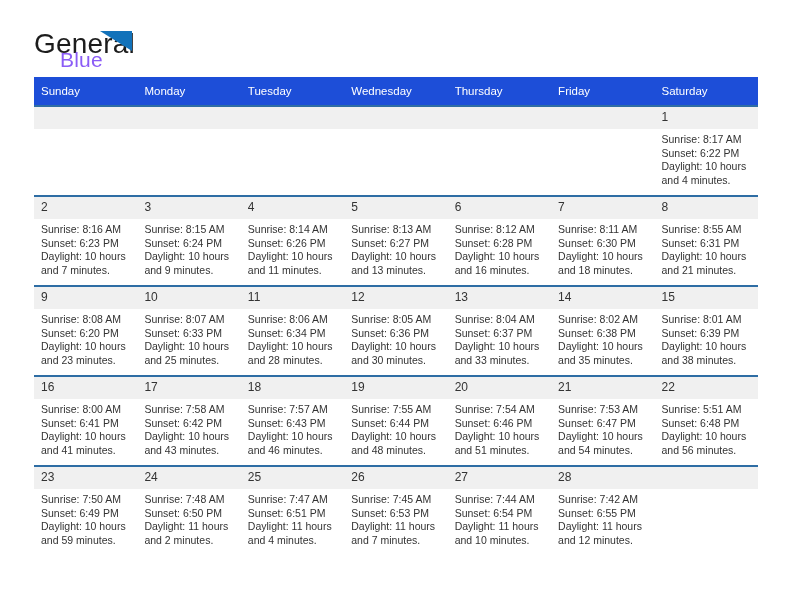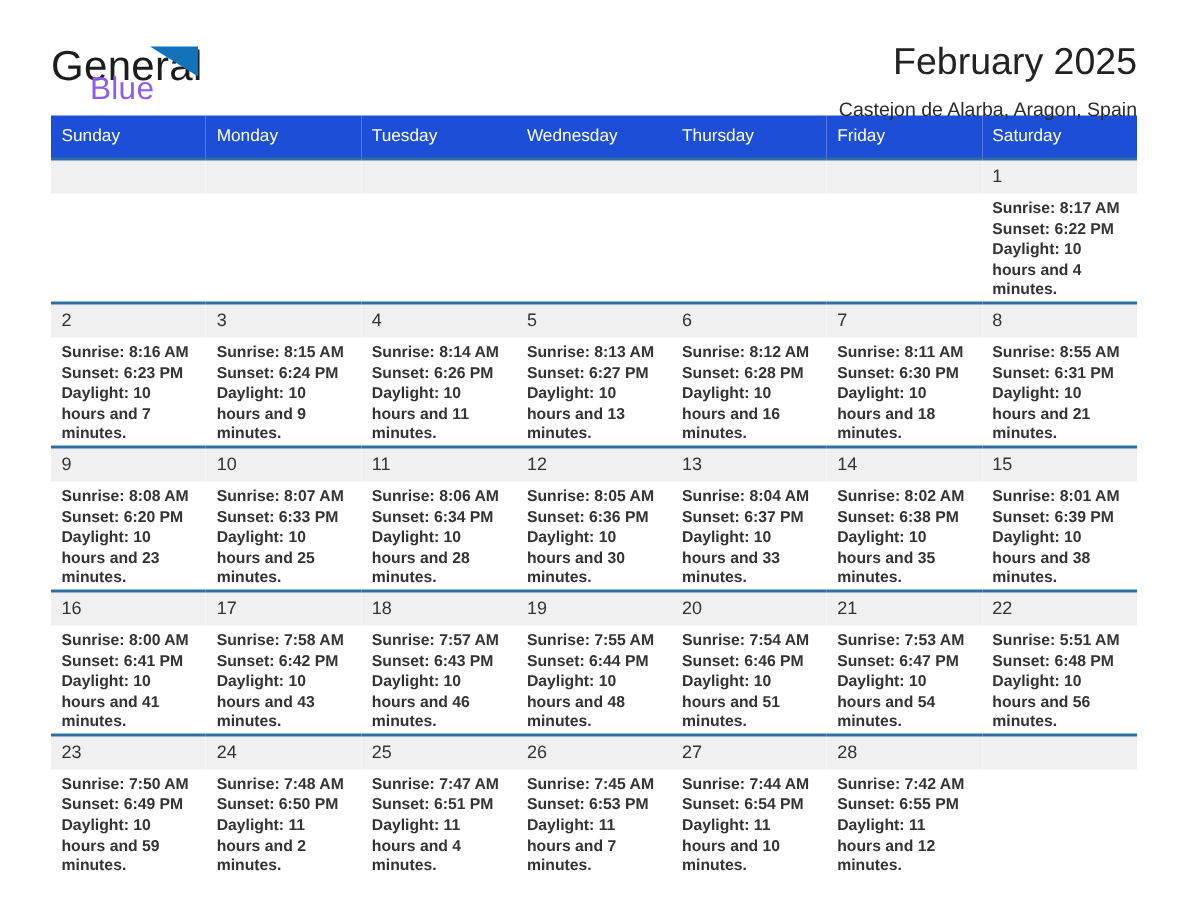--- a/index.html
+++ b/index.html
@@ -117,21 +117,20 @@
     line-height: 15px;
   }
   .daynum.empty {
     color: transparent;
   }
   .details {
     padding: 4px 6px 0 7px;
     font-size: 10.5px;
     line-height: 13.6px;
     color: #333333;
-    font-weight: bold;
   }
   .details div {
     white-space: nowrap;
   }
   .details .daylight {
     white-space: normal;
   }
 </style>
 </head>
 <body>
@@ -139,24 +138,20 @@
 <div class="page">
 
   <div class="header">
 
     <div class="brand">
       <span class="brand-general">General</span>
       <span class="brand-tri"></span>
       <span class="brand-blue">Blue</span>
     </div>
 
-    <div class="title-block">
-      <div class="cal-title">February 2025</div>
-      <div class="cal-subtitle">Castejon de Alarba, Aragon, Spain</div>
-    </div>
 
   </div>
 
   <table class="calendar">
     <thead>
       <tr id="weekday-row">
           <th>Sunday</th>
           <th>Monday</th>
           <th>Tuesday</th>
           <th>Wednesday</th>

